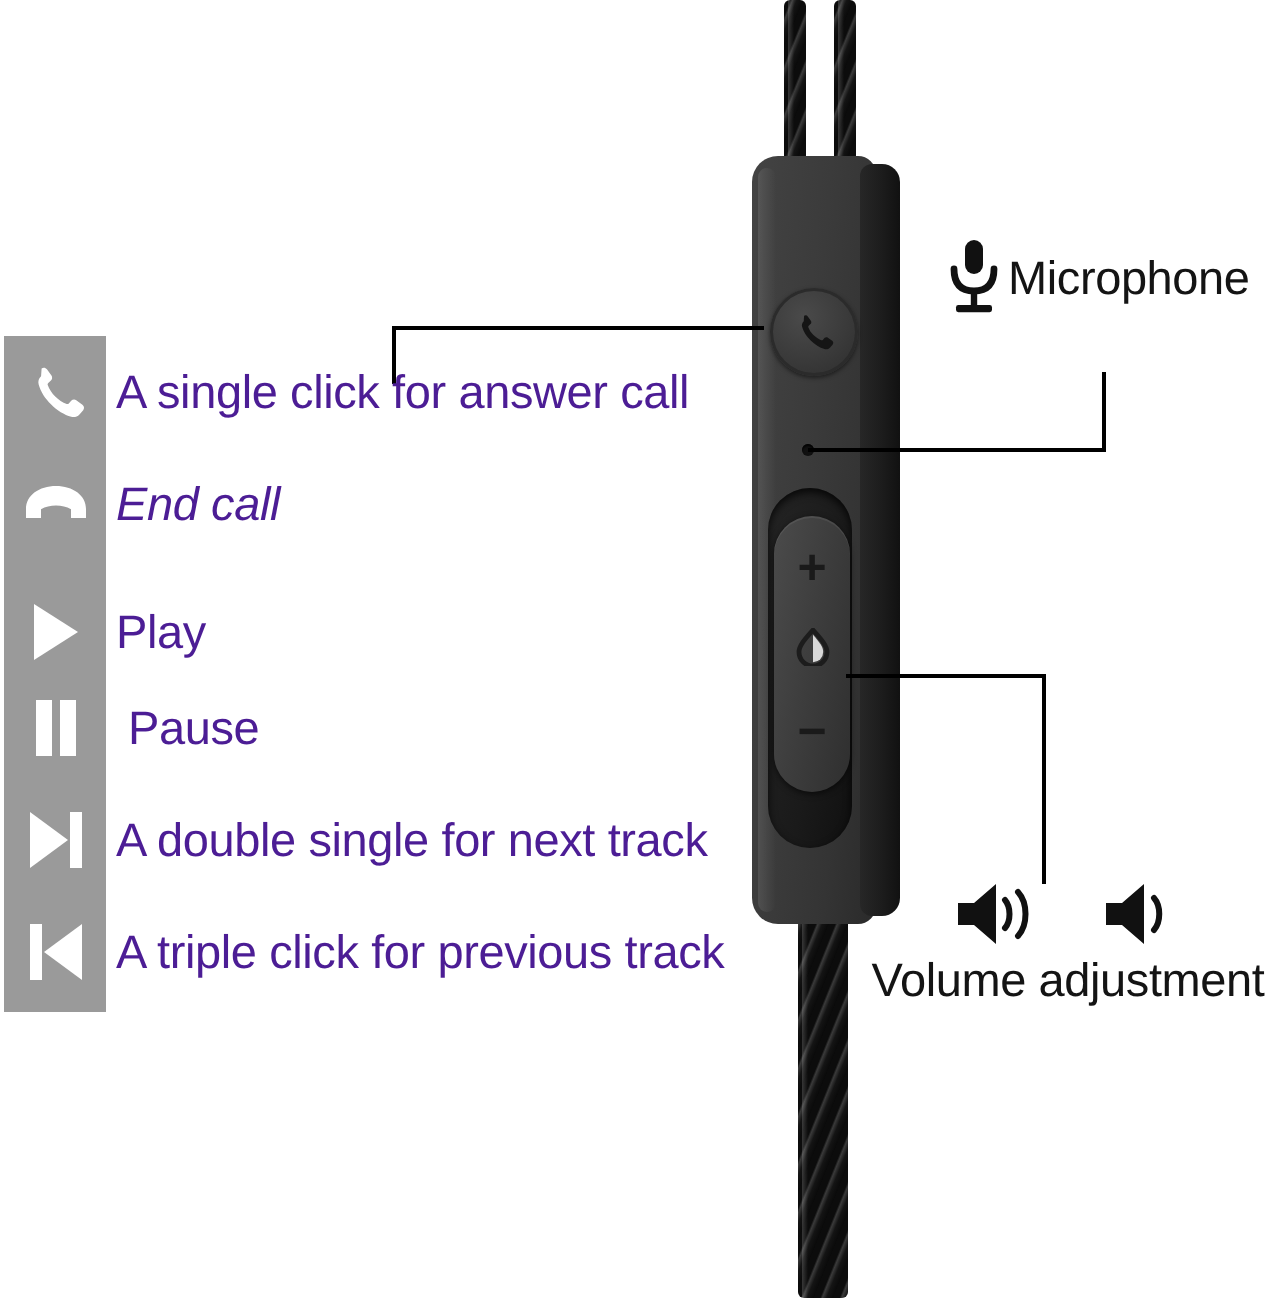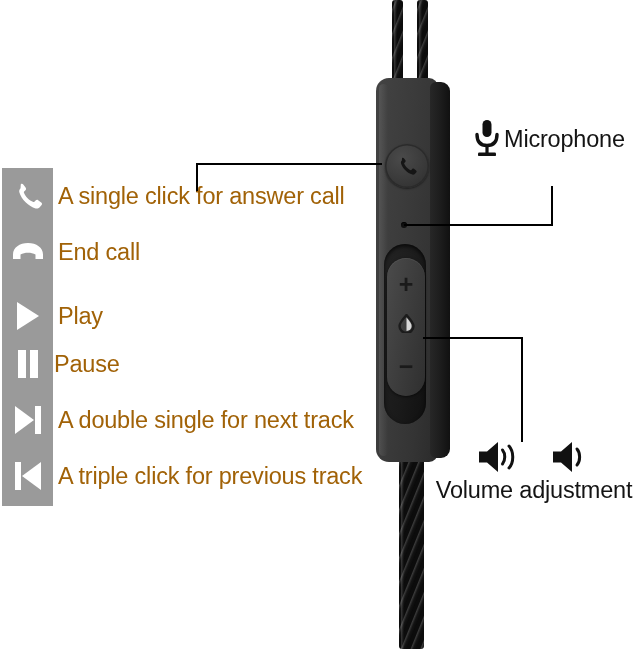--- a/index.html
+++ b/index.html
@@ -19,23 +19,23 @@
     background:#9a9a9a;
   }
   .legend-row{position:absolute;left:0;width:620px;height:56px;}
   .legend-icon{
     position:absolute;left:2px;top:0;width:51px;height:56px;
     display:flex;align-items:center;justify-content:center;
   }
   .legend-label{
     position:absolute;left:58px;top:0;height:56px;
     display:flex;align-items:center;
-    font-size:23.5px;color:#a16207;letter-spacing:-0.2px;white-space:nowrap;
-  }
-  .legend-label.indent{left:54px;}
+    font-size:23.5px;color:#4c1d95;letter-spacing:-0.2px;white-space:nowrap;
+  }
+  .legend-label.indent{left:64px;}
 
   
   .module{position:absolute;left:376px;top:78px;width:74px;height:384px;}
   .mod-body{
     position:absolute;left:0;top:0;width:62px;height:384px;
     background:linear-gradient(95deg,#434343 0%,#3b3b3b 42%,#343434 72%,#2a2a2a 100%);
     border-radius:13px 9px 9px 13px;
   }
   .mod-side{
     position:absolute;left:54px;top:4px;width:20px;height:376px;
@@ -158,21 +158,21 @@
 
     <div class="legend-row" style="top:0px;">
       <div class="legend-icon">
         <svg width="32" height="32" viewBox="0 0 24 24">
           <path d="M6.6 3.2c.6-.5 1.5-.4 2 .3l1.7 2.3c.4.6.3 1.4-.2 1.9l-1 .9c-.2.2-.3.5-.2.8.5 1.5 1.6 3.1 2.8 4.3 1.2 1.2 2.8 2.3 4.3 2.8.3.1.6 0 .8-.2l.9-1c.5-.5 1.3-.6 1.9-.2l2.3 1.7c.7.5.8 1.4.3 2l-1.4 1.6c-.8.9-2 1.2-3.1.9-2.6-.7-5.3-2.4-7.5-4.6C7.9 14.5 6.2 11.8 5.5 9.2c-.3-1.1 0-2.3.9-3.1z" fill="#ffffff"></path>
         </svg>
       </div>
       <div class="legend-label">A single click for answer call</div>
     </div>
 
-    <div class="legend-row" style="top:56px;">
+    <div class="legend-row" style="top:56px;font-style:italic;">
       <div class="legend-icon">
         <svg width="34" height="24" viewBox="0 0 34 24">
           <path d="M2 19 L2 14.5 C2 7.6 8.6 3 17 3 C25.4 3 32 7.6 32 14.5 L32 19 L24.5 19 L24.5 14.6 C22.3 13.3 19.8 12.7 17 12.7 C14.2 12.7 11.7 13.3 9.5 14.6 L9.5 19 Z" fill="#ffffff"></path>
         </svg>
       </div>
       <div class="legend-label">End call</div>
     </div>
 
     <div class="legend-row" style="top:120px;">
       <div class="legend-icon">

